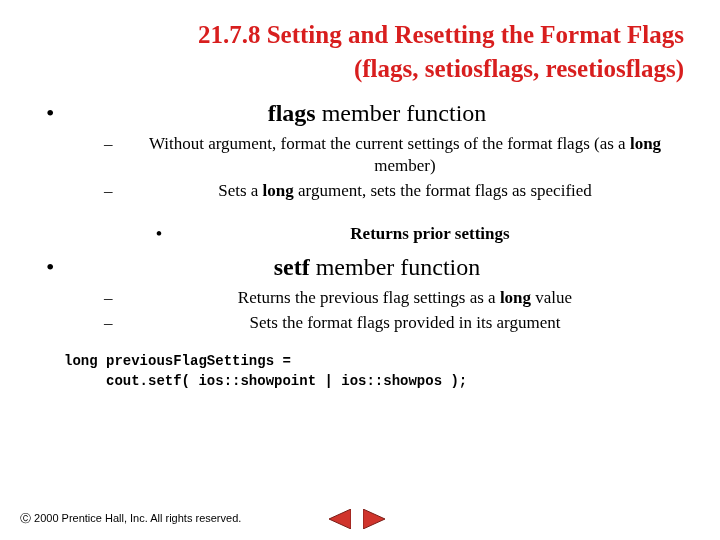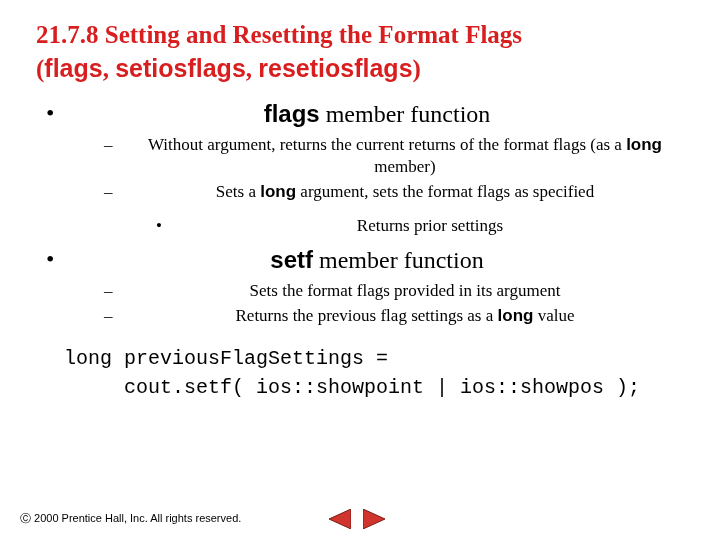--- a/index.html
+++ b/index.html
@@ -11,28 +11,28 @@
     position: relative;
     overflow: hidden;
   }
   .slide {
     padding: 18px 36px 0 36px;
   }
   .title {
     color: #d81e1e;
     font-weight: bold;
     font-size: 25px;
-    text-align: left;
+    text-align: right;
     line-height: 1.35;
   }
   .title .sub {
     display: block;
     font-size: 25px;
   }
-  .mono { font-family: Liberation Sans, sans-serif; }
+  .mono { font-family: Liberation Serif, serif; }
   ul.top {
     list-style: none;
     margin-top: 14px;
     padding-left: 6px;
   }
   ul.top > li {
     position: relative;
     padding-left: 28px;
     font-size: 24px;
     color: #000;
@@ -59,40 +59,41 @@
     margin-bottom: 2px;
   }
   ul.dash > li::before {
     content: "–";
     position: absolute;
     left: 0;
     top: 0;
   }
   ul.dot2 {
     list-style: none;
-    margin-top: 11px;
+    margin-top: 20px;
     padding-left: 30px;
+    font-weight: bold;
   }
   ul.dot2 > li {
     position: relative;
     padding-left: 20px;
     font-size: 17px;
     line-height: 1.35;
   }
   ul.dot2 > li::before {
     content: "•";
     position: absolute;
     left: 0;
     top: 0;
   }
   .codebox {
     margin: 16px 0 0 28px;
     font-family: "Courier New", Courier, monospace;
-    font-weight: normal;
-    font-size: 20px;
+    font-weight: bold;
+    font-size: 14px;
     line-height: 1.45;
     white-space: pre;
   }
   .footer {
     position: absolute;
     left: 20px;
     bottom: 14px;
     font-size: 11px;
     font-family: Arial, Helvetica, sans-serif;
     margin-top: 24px;
@@ -123,38 +124,38 @@
     <span class="sub">
       <span>(</span><span class="mono">flags</span><span>, </span><span class="mono">setiosflags</span><span>, </span><span class="mono">resetiosflags</span><span>)</span>
     </span>
   </div>
 
   <ul class="top">
     <li>
       <span class="mono" style="font-weight:bold">flags</span><span> member function</span>
       <ul class="dash">
         <li>
-          <span>Without argument, returns the current returns of the format flags (as a </span><span class="mono" style="font-weight:bold">long</span><span> member)</span>
+          <span>Without argument, format the current settings of the format flags (as a </span><span class="mono" style="font-weight:bold">long</span><span> member)</span>
         </li>
         <li>
           <span>Sets a </span><span class="mono" style="font-weight:bold">long</span><span> argument, sets the format flags as specified</span>
           <ul class="dot2">
             <li>Returns prior settings</li>
           </ul>
         </li>
       </ul>
     </li>
 
     <li style="margin-top:8px">
       <span class="mono" style="font-weight:bold">setf</span><span> member function</span>
       <ul class="dash">
-        <li>Sets the format flags provided in its argument</li>
         <li>
           <span>Returns the previous flag settings as a </span><span class="mono" style="font-weight:bold">long</span><span> value</span>
         </li>
+        <li>Sets the format flags provided in its argument</li>
       </ul>
     </li>
   </ul>
 
   <div class="codebox"><span>long previousFlagSettings =</span>
 <span>     cout.setf( ios::showpoint | ios::showpos );</span></div>
 </div>
 
 <div class="footer">Ⓒ 2000 Prentice Hall, Inc.  All rights reserved.</div>
 

